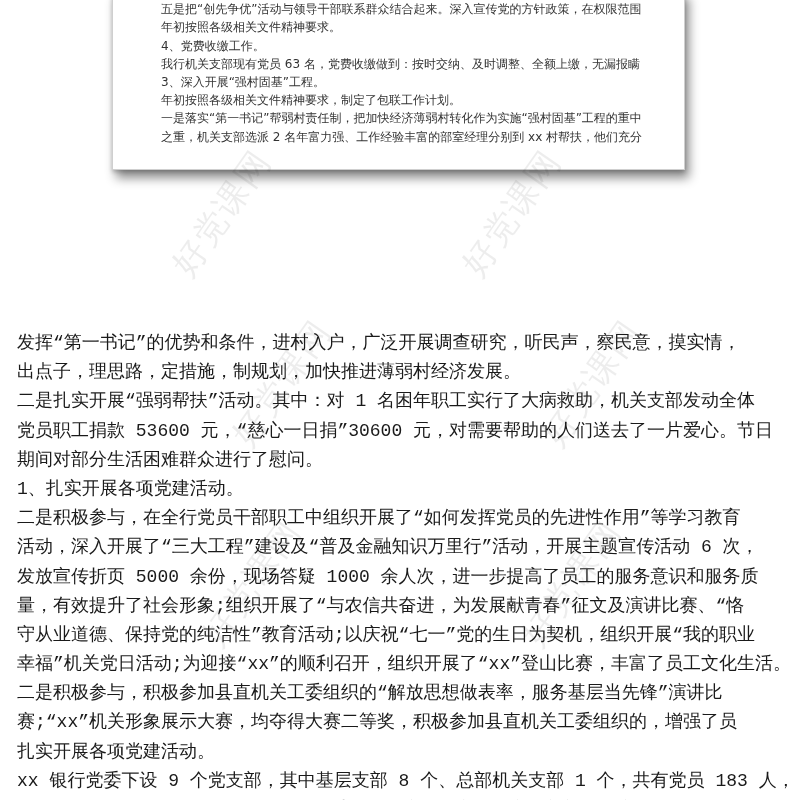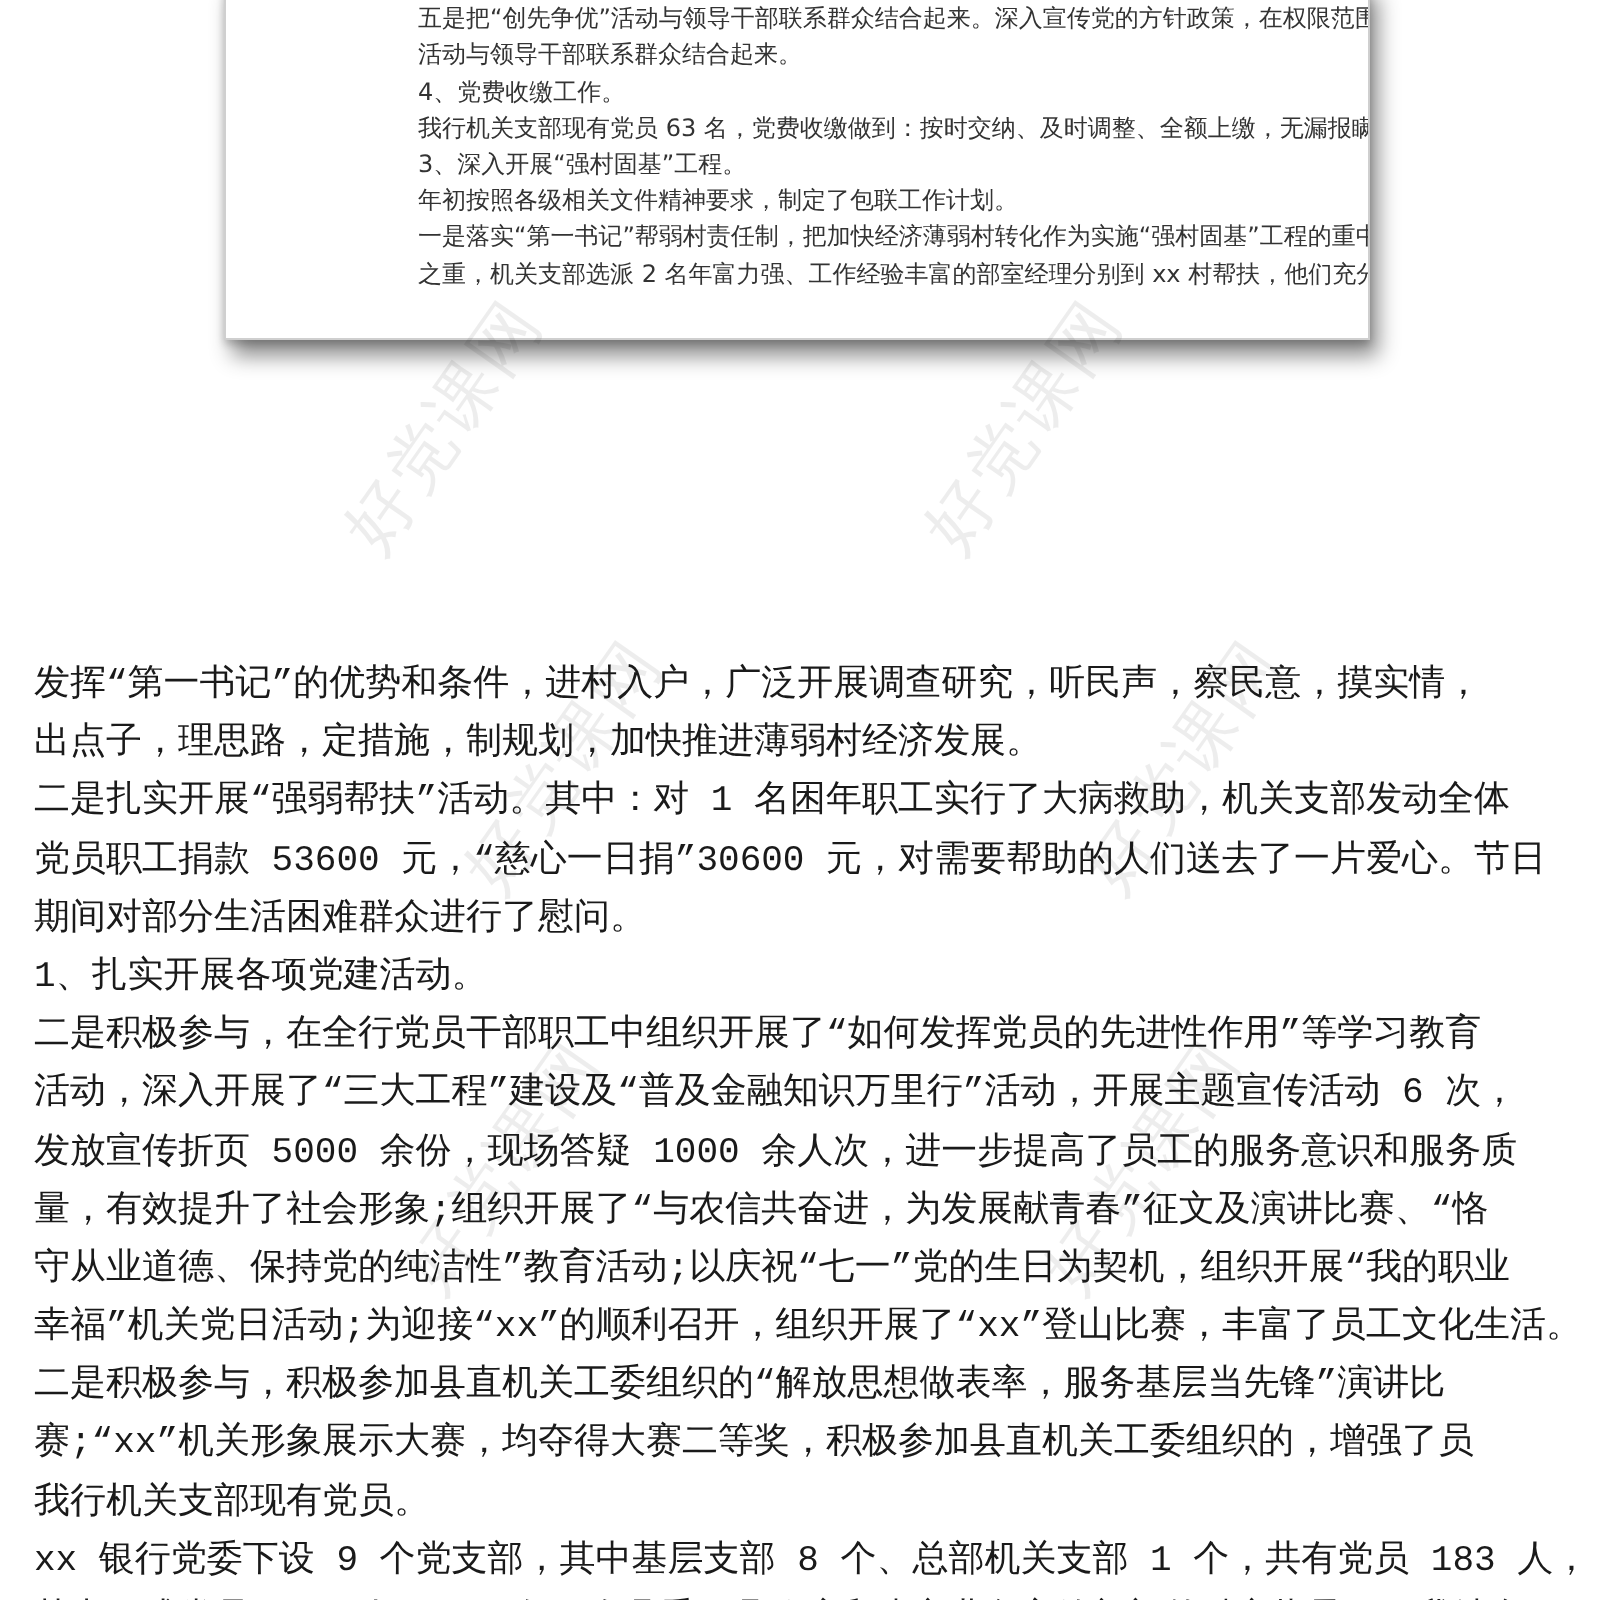--- a/index.html
+++ b/index.html
@@ -13,41 +13,41 @@
       position: absolute; left: 112px; top: -10px; width: 571px; height: 178px;
       background: #fff;
       border: 1px solid #cfcfcf;
       box-shadow: 4px 8px 10px rgba(0,0,0,0.45), 0 2px 4px rgba(0,0,0,0.2);
       overflow: hidden;
     }
     .preview-card .lines {
       position: absolute; left: 48px; top: 0; width: 500px;
       font-size: 12px; line-height: 18.2px; color: #333;
     }
-    .preview-card .lines div { white-space: nowrap; height: 18.2px; margin-left: 48px; }
+    .preview-card .lines div { white-space: nowrap; height: 18.2px; }
     .preview-card .lines .first { position: relative; top: -9px; }
     .watermark {
       position: absolute; color: rgba(0,0,0,0.07); font-size: 34px;
       transform: rotate(-55deg); white-space: nowrap; pointer-events: none;
       letter-spacing: 2px;
     }
     .body-text {
       position: absolute; left: 17px; top: 329px; width: 780px;
       font-size: 18px; line-height: 29.2px; color: #1a1a1a;
     }
     .body-text div { white-space: nowrap; height: 29.2px; font-family: Liberation Mono, monospace; }
   </style>
 </head>
 <body>
 
 <div class="preview-card">
   <div class="lines">
     <div class="first">面，带动员工积极开展“创先争优”活动。</div>
     <div class="first">五是把“创先争优”活动与领导干部联系群众结合起来。深入宣传党的方针政策，在权限范围</div>
-    <div class="first">活动与领导干部联系群众结合起来。</div>
+    <div class="first">年初按照各级相关文件精神要求。</div>
     <div class="first">4、党费收缴工作。</div>
     <div class="first">我行机关支部现有党员 63 名，党费收缴做到：按时交纳、及时调整、全额上缴，无漏报瞒</div>
     <div class="first">3、深入开展“强村固基”工程。</div>
     <div class="first">年初按照各级相关文件精神要求，制定了包联工作计划。</div>
     <div class="first">一是落实“第一书记”帮弱村责任制，把加快经济薄弱村转化作为实施“强村固基”工程的重中</div>
     <div class="first">之重，机关支部选派 2 名年富力强、工作经验丰富的部室经理分别到 xx 村帮扶，他们充分</div>
   </div>
 </div>
 
 <div class="watermark" style="left:150px; top:190px;">好党课网</div>
@@ -65,16 +65,16 @@
   <div>期间对部分生活困难群众进行了慰问。</div>
   <div>1、扎实开展各项党建活动。</div>
   <div>二是积极参与，在全行党员干部职工中组织开展了“如何发挥党员的先进性作用”等学习教育</div>
   <div>活动，深入开展了“三大工程”建设及“普及金融知识万里行”活动，开展主题宣传活动 6 次，</div>
   <div>发放宣传折页 5000 余份，现场答疑 1000 余人次，进一步提高了员工的服务意识和服务质</div>
   <div>量，有效提升了社会形象;组织开展了“与农信共奋进，为发展献青春”征文及演讲比赛、“恪</div>
   <div>守从业道德、保持党的纯洁性”教育活动;以庆祝“七一”党的生日为契机，组织开展“我的职业</div>
   <div>幸福”机关党日活动;为迎接“xx”的顺利召开，组织开展了“xx”登山比赛，丰富了员工文化生活。</div>
   <div>二是积极参与，积极参加县直机关工委组织的“解放思想做表率，服务基层当先锋”演讲比</div>
   <div>赛;“xx”机关形象展示大赛，均夺得大赛二等奖，积极参加县直机关工委组织的，增强了员</div>
-  <div>我行机关支部现有党员。</div>
+  <div>扎实开展各项党建活动。</div>
   <div>xx 银行党委下设 9 个党支部，其中基层支部 8 个、总部机关支部 1 个，共有党员 183 人，</div>
   <div>其中正式党员 179 人，20**年，在县委、县政府和省市业务主管部门的精心指导下，我结合</div>
 </div>
 
 </body></html>

